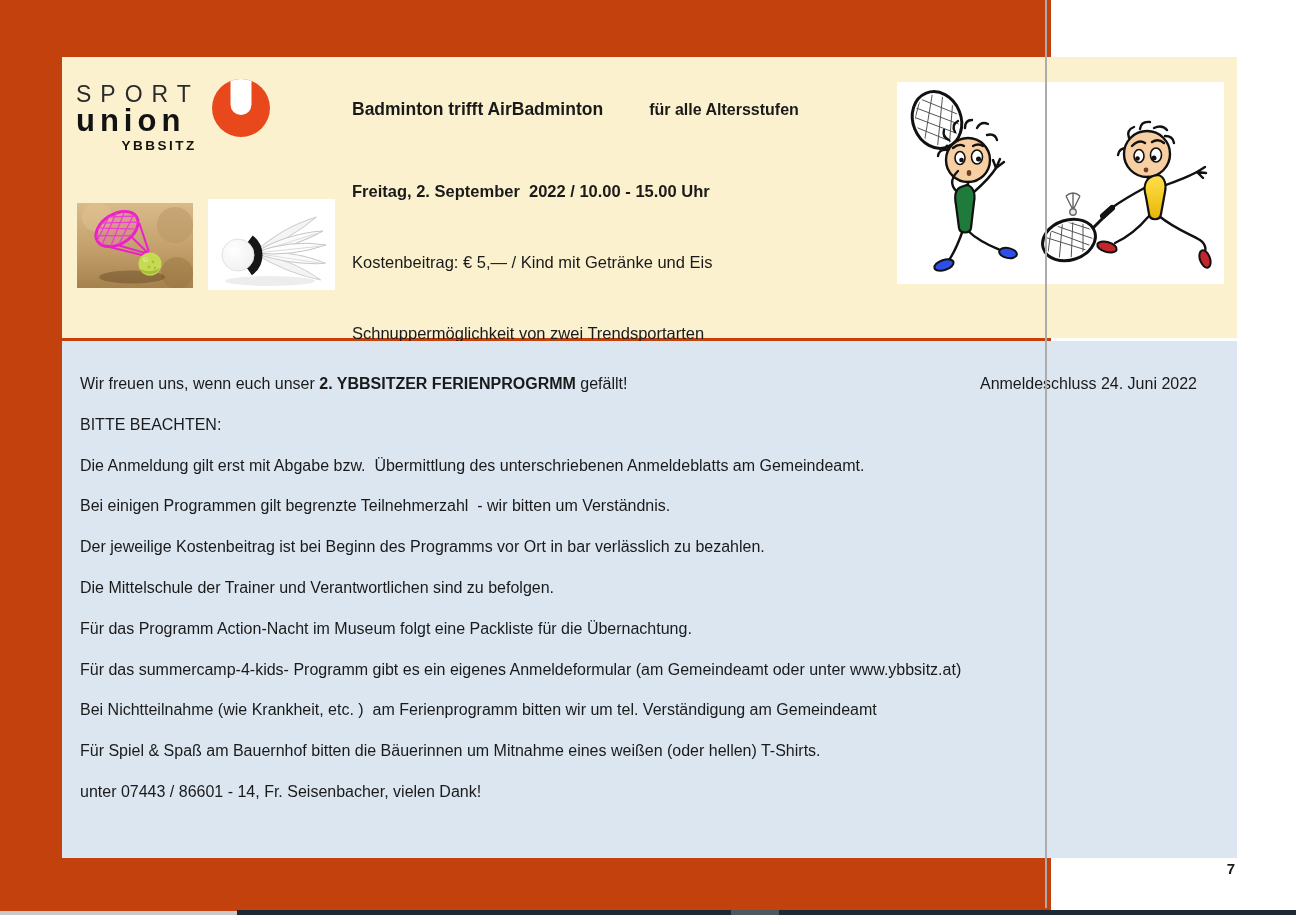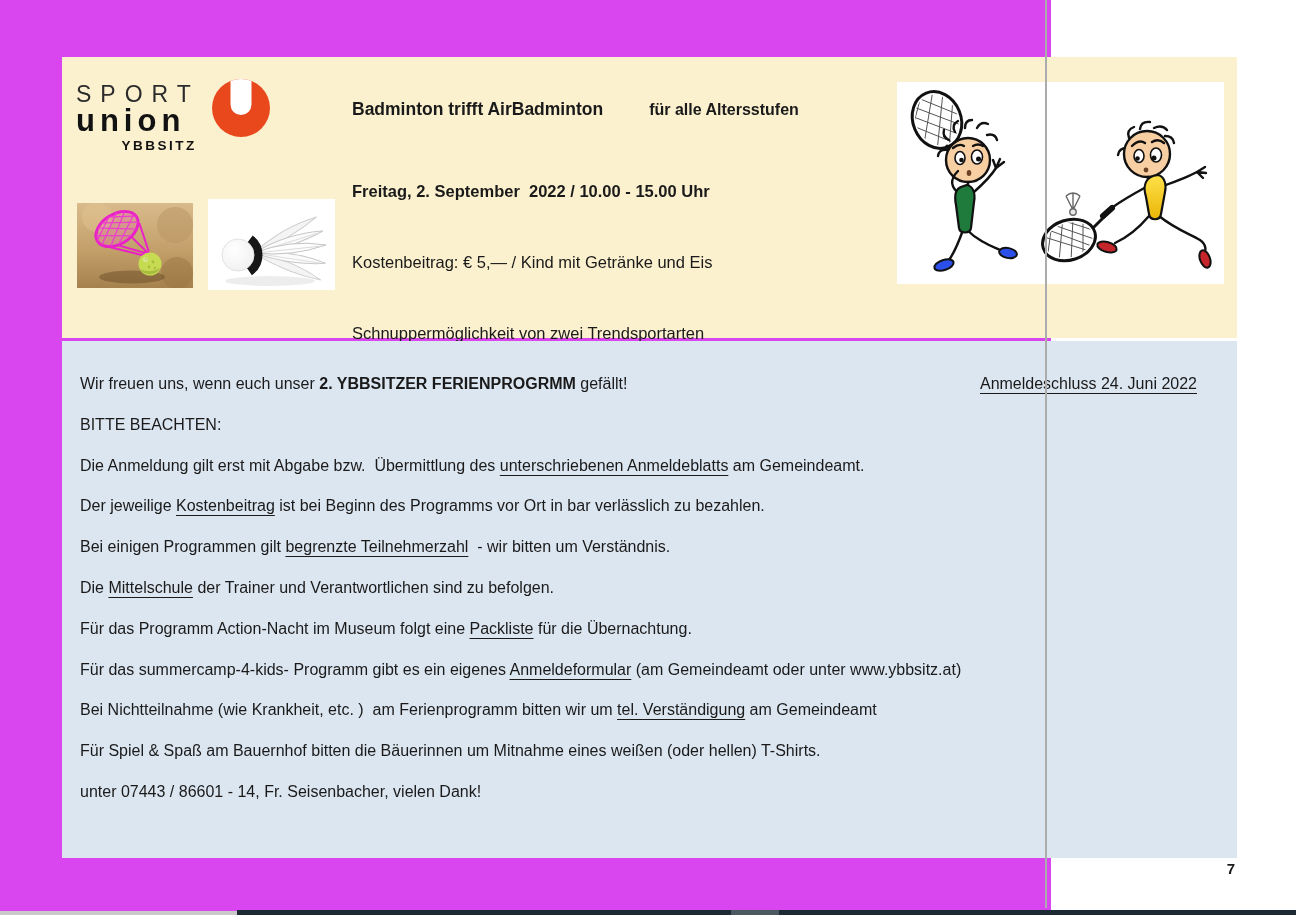--- a/index.html
+++ b/index.html
@@ -1,18 +1,18 @@
 <!DOCTYPE html>
 <html><head>
 <meta charset="utf-8">
 <style>
   * { margin:0; padding:0; box-sizing:border-box; }
   html,body { width:1296px; height:915px; background:#fff; overflow:hidden;
               font-family:"Liberation Sans", sans-serif; color:#1a1a1a; }
-  #screen { position:relative; width:1051px; height:915px; background:#d946ef; }
+  #screen { position:relative; width:1051px; height:915px; background:#c2410c; }
 
   
   .card { position:absolute; left:62px; top:57px; width:1175px; height:281px; background:#FBF1CF; }
 
   .logo { position:absolute; left:14px; top:24px; display:flex; align-items:flex-start; }
   .logo-text { display:flex; flex-direction:column; }
   .logo-sport { font-size:23px; font-weight:200; letter-spacing:9px; color:#2b2b2b; line-height:26px; }
   .logo-union { font-size:31px; font-weight:700; letter-spacing:5px; color:#121212; line-height:32px; margin-top:-2px; }
   .logo-city  { font-size:13.5px; font-weight:700; letter-spacing:2.5px; color:#121212; text-align:right; padding-right:3px; margin-top:1px; }
   .logo-mark { width:58px; height:58px; border-radius:50%; background:#E8481C; position:relative; overflow:hidden; margin-left:12px; margin-top:-2px; }
@@ -27,21 +27,21 @@
   .event-title { font-size:17.5px; font-weight:700; }
   .event-note  { font-size:16px; font-weight:700; }
   .card-line { font-size:16.5px; line-height:35px; height:35px; }
   .b { font-weight:700; }
 
   
   .info { position:absolute; left:62px; top:341px; width:1175px; height:517px; background:#DCE6F1; }
   .info-body { padding:23px 40px 0 18px; font-size:16px; }
   .info-body p { line-height:40.8px; white-space:pre; }
   .intro-row { display:flex; justify-content:space-between; line-height:40.8px; white-space:pre;align-items:flex-end; }
-  .u { text-decoration:underline; text-underline-offset:4px; text-decoration-thickness:1.2px; }
+  .u { text-underline-offset:4px; text-decoration-thickness:1.2px; }
 
   
   .pagenum { position:absolute; left:1218px; top:860px; width:26px; text-align:center; font-size:15px; font-weight:700; }
   .page-edge { position:absolute; right:4px; top:0; width:2px; height:908px; background:#ACACAC; }
   .bottombar { position:absolute; left:0; bottom:0; width:1296px; height:5px; }
   .sb-track { position:absolute; left:0; bottom:0; width:237px; height:4px; background:#C9C9C9; }
   .sb-dark1 { position:absolute; left:237px; bottom:0; width:494px; height:5px; background:#1B2A35; }
   .sb-notch { position:absolute; left:731px; bottom:0; width:48px;  height:5px; background:#4A5A5F; }
   .sb-dark2 { position:absolute; left:779px; bottom:0; width:517px; height:5px; background:#1B2A35; }
 </style>
@@ -222,22 +222,22 @@
   </div>
 
   <div class="info" style="background: rgb(220, 230, 241);">
     <div class="info-body">
       <div class="intro-row">
         <span><span>Wir freuen uns, wenn euch unser </span><span class="b">2. YBBSITZER FERIENPROGRMM</span><span> gefällt!</span></span>
         <span class="u">Anmeldeschluss 24. Juni 2022</span>
       </div>
       <p>BITTE BEACHTEN:</p>
       <p><span>Die Anmeldung gilt erst mit Abgabe bzw.  Übermittlung des </span><span class="u">unterschriebenen Anmeldeblatts</span><span> am Gemeindeamt.</span></p>
+      <p><span>Bei einigen Programmen gilt </span><span class="u">begrenzte Teilnehmerzahl</span><span>  - wir bitten um Verständnis.</span></p>
       <p><span>Der jeweilige </span><span class="u">Kostenbeitrag</span><span> ist bei Beginn des Programms vor Ort in bar verlässlich zu bezahlen.</span></p>
-      <p><span>Bei einigen Programmen gilt </span><span class="u">begrenzte Teilnehmerzahl</span><span>  - wir bitten um Verständnis.</span></p>
       <p><span>Die </span><span class="u">Mittelschule</span><span> der Trainer und Verantwortlichen sind zu befolgen.</span></p>
       <p><span>Für das Programm Action-Nacht im Museum folgt eine </span><span class="u">Packliste</span><span> für die Übernachtung.</span></p>
       <p><span>Für das summercamp-4-kids- Programm gibt es ein eigenes </span><span class="u">Anmeldeformular</span><span> (am Gemeindeamt oder unter www.ybbsitz.at)</span></p>
       <p><span>Bei Nichtteilnahme (wie Krankheit, etc. )  am Ferienprogramm bitten wir um </span><span class="u">tel. Verständigung</span><span> am Gemeindeamt</span></p>
       <p><span>Für Spiel &amp; Spaß am Bauernhof bitten die Bäuerinnen um Mitnahme eines weißen (oder hellen) T-Shirts.</span><span class="u"></span><span></span></p>
       <p><span>unter 07443 / 86601 - 14, Fr. Seisenbacher, vielen Dank!</span><span class="u"></span><span></span></p>
     </div>
   </div>
 
   <div class="pagenum">7</div>

